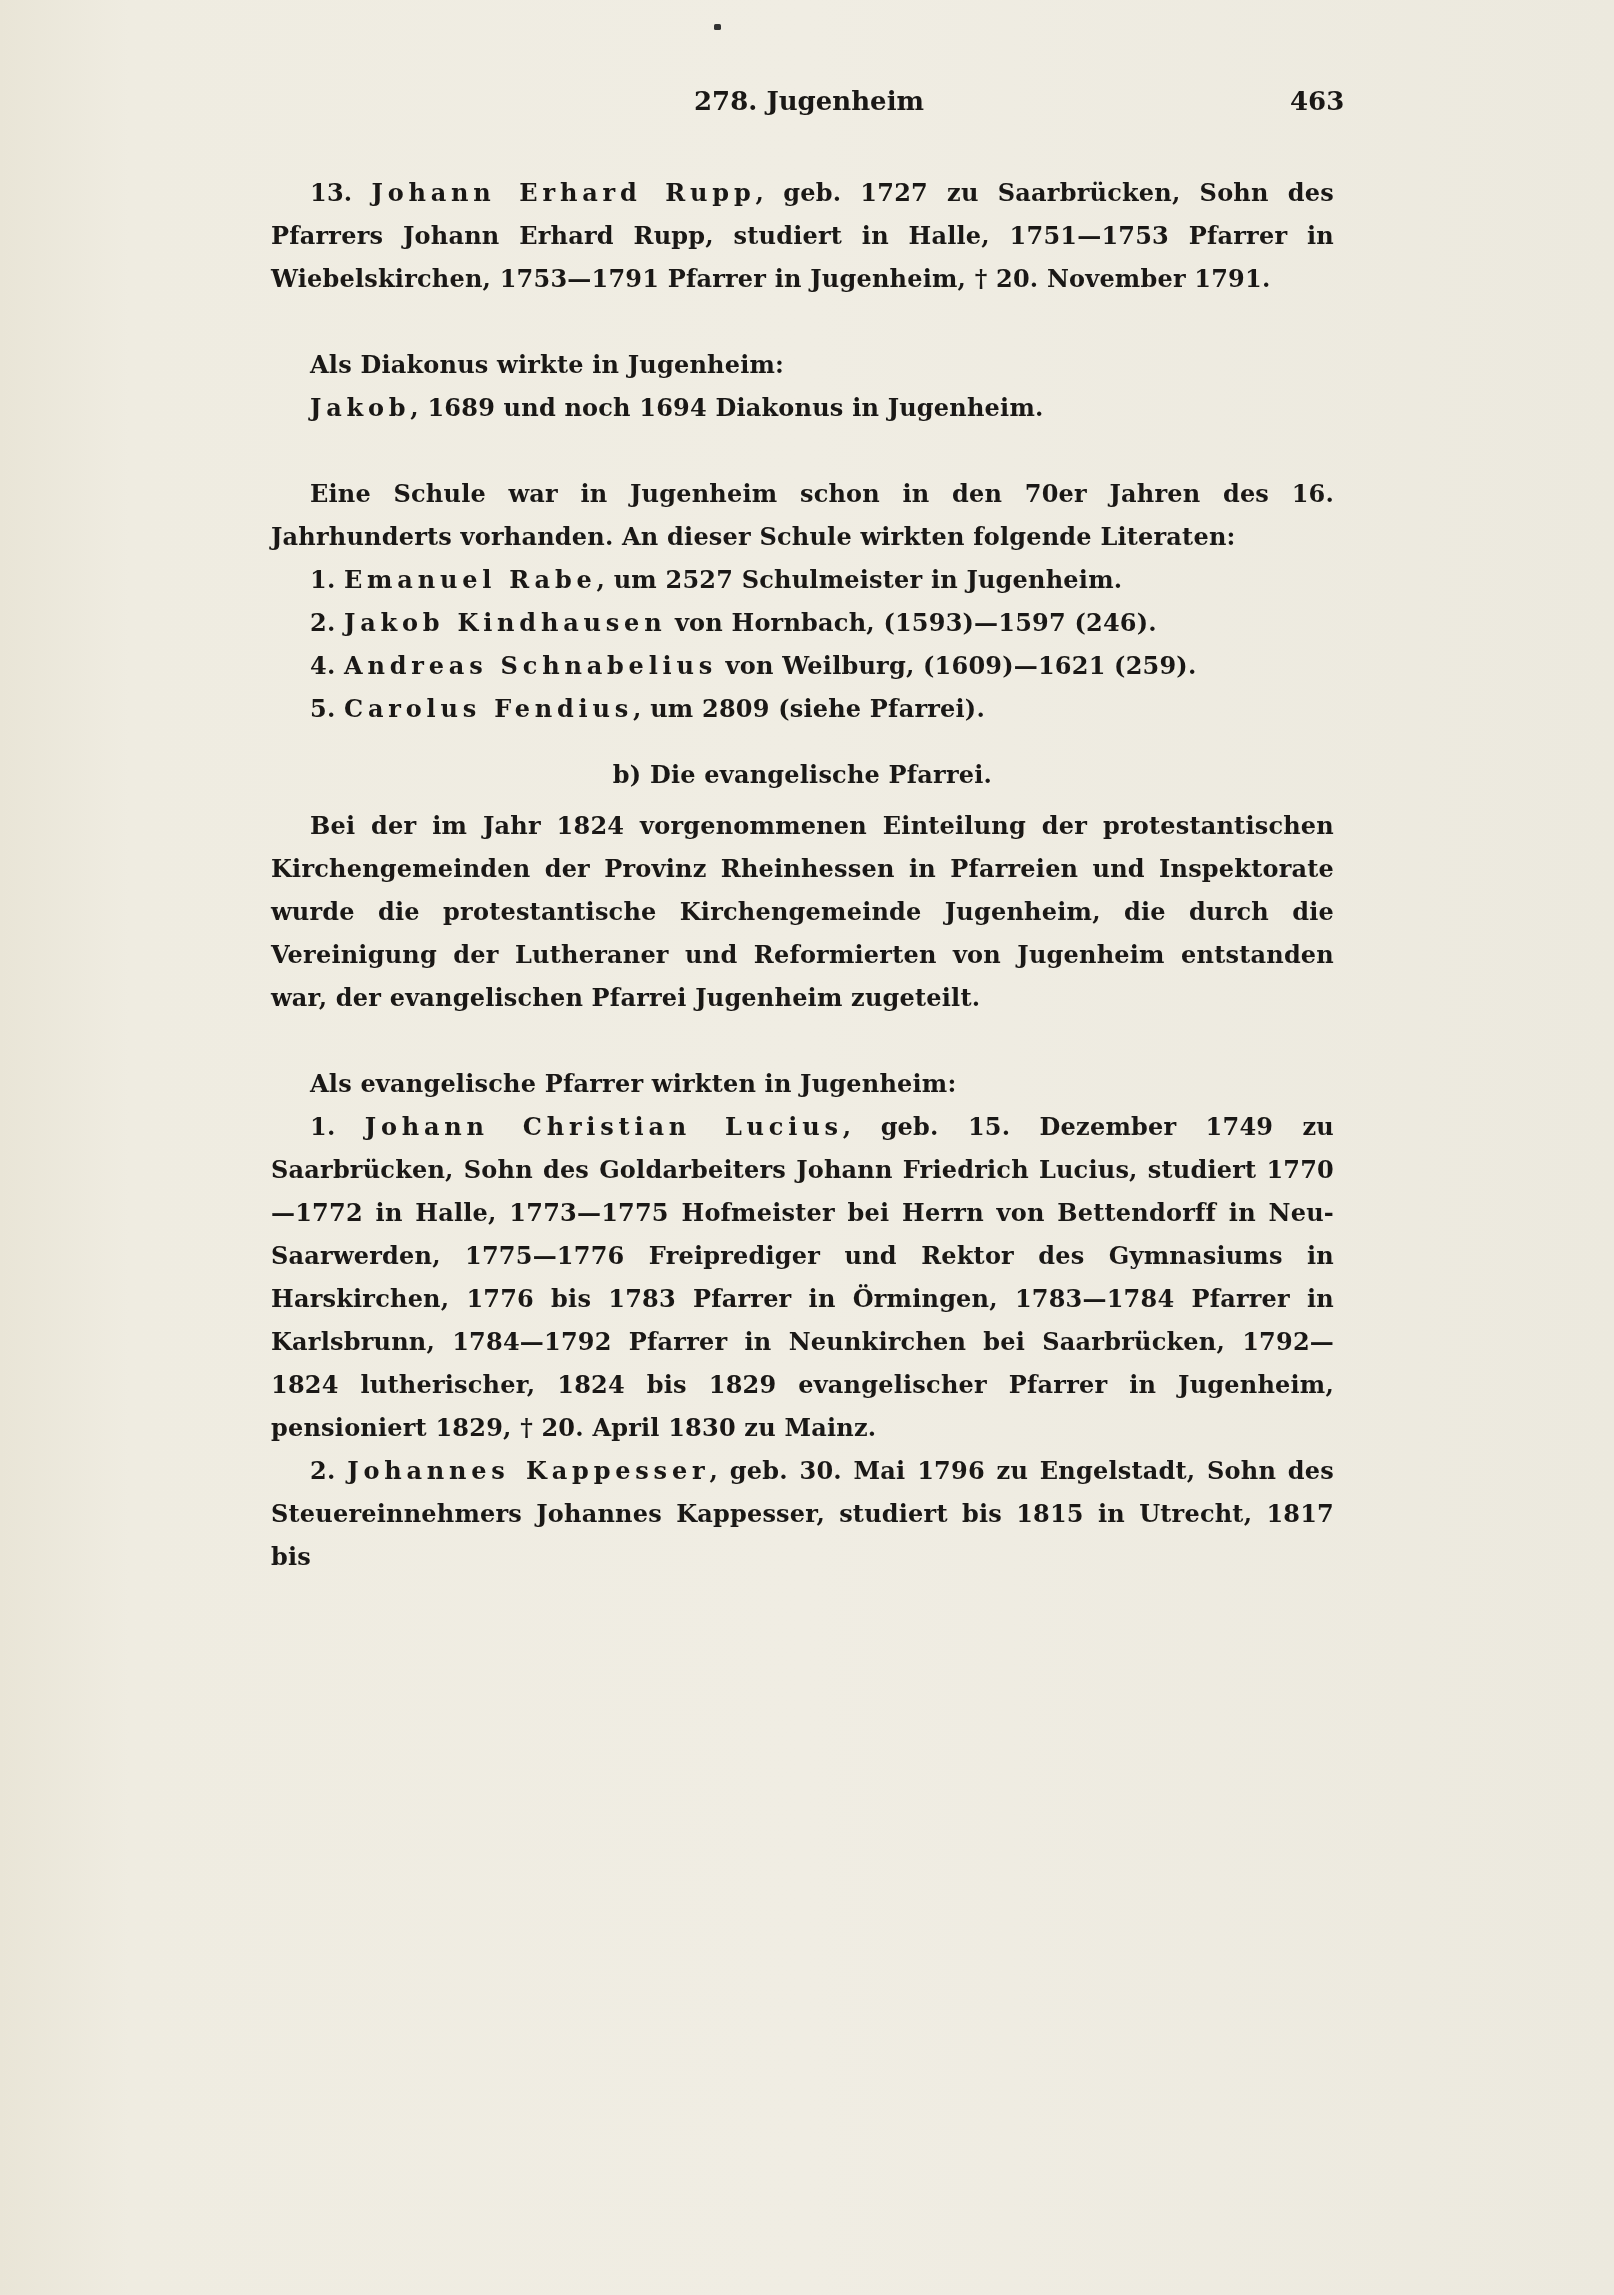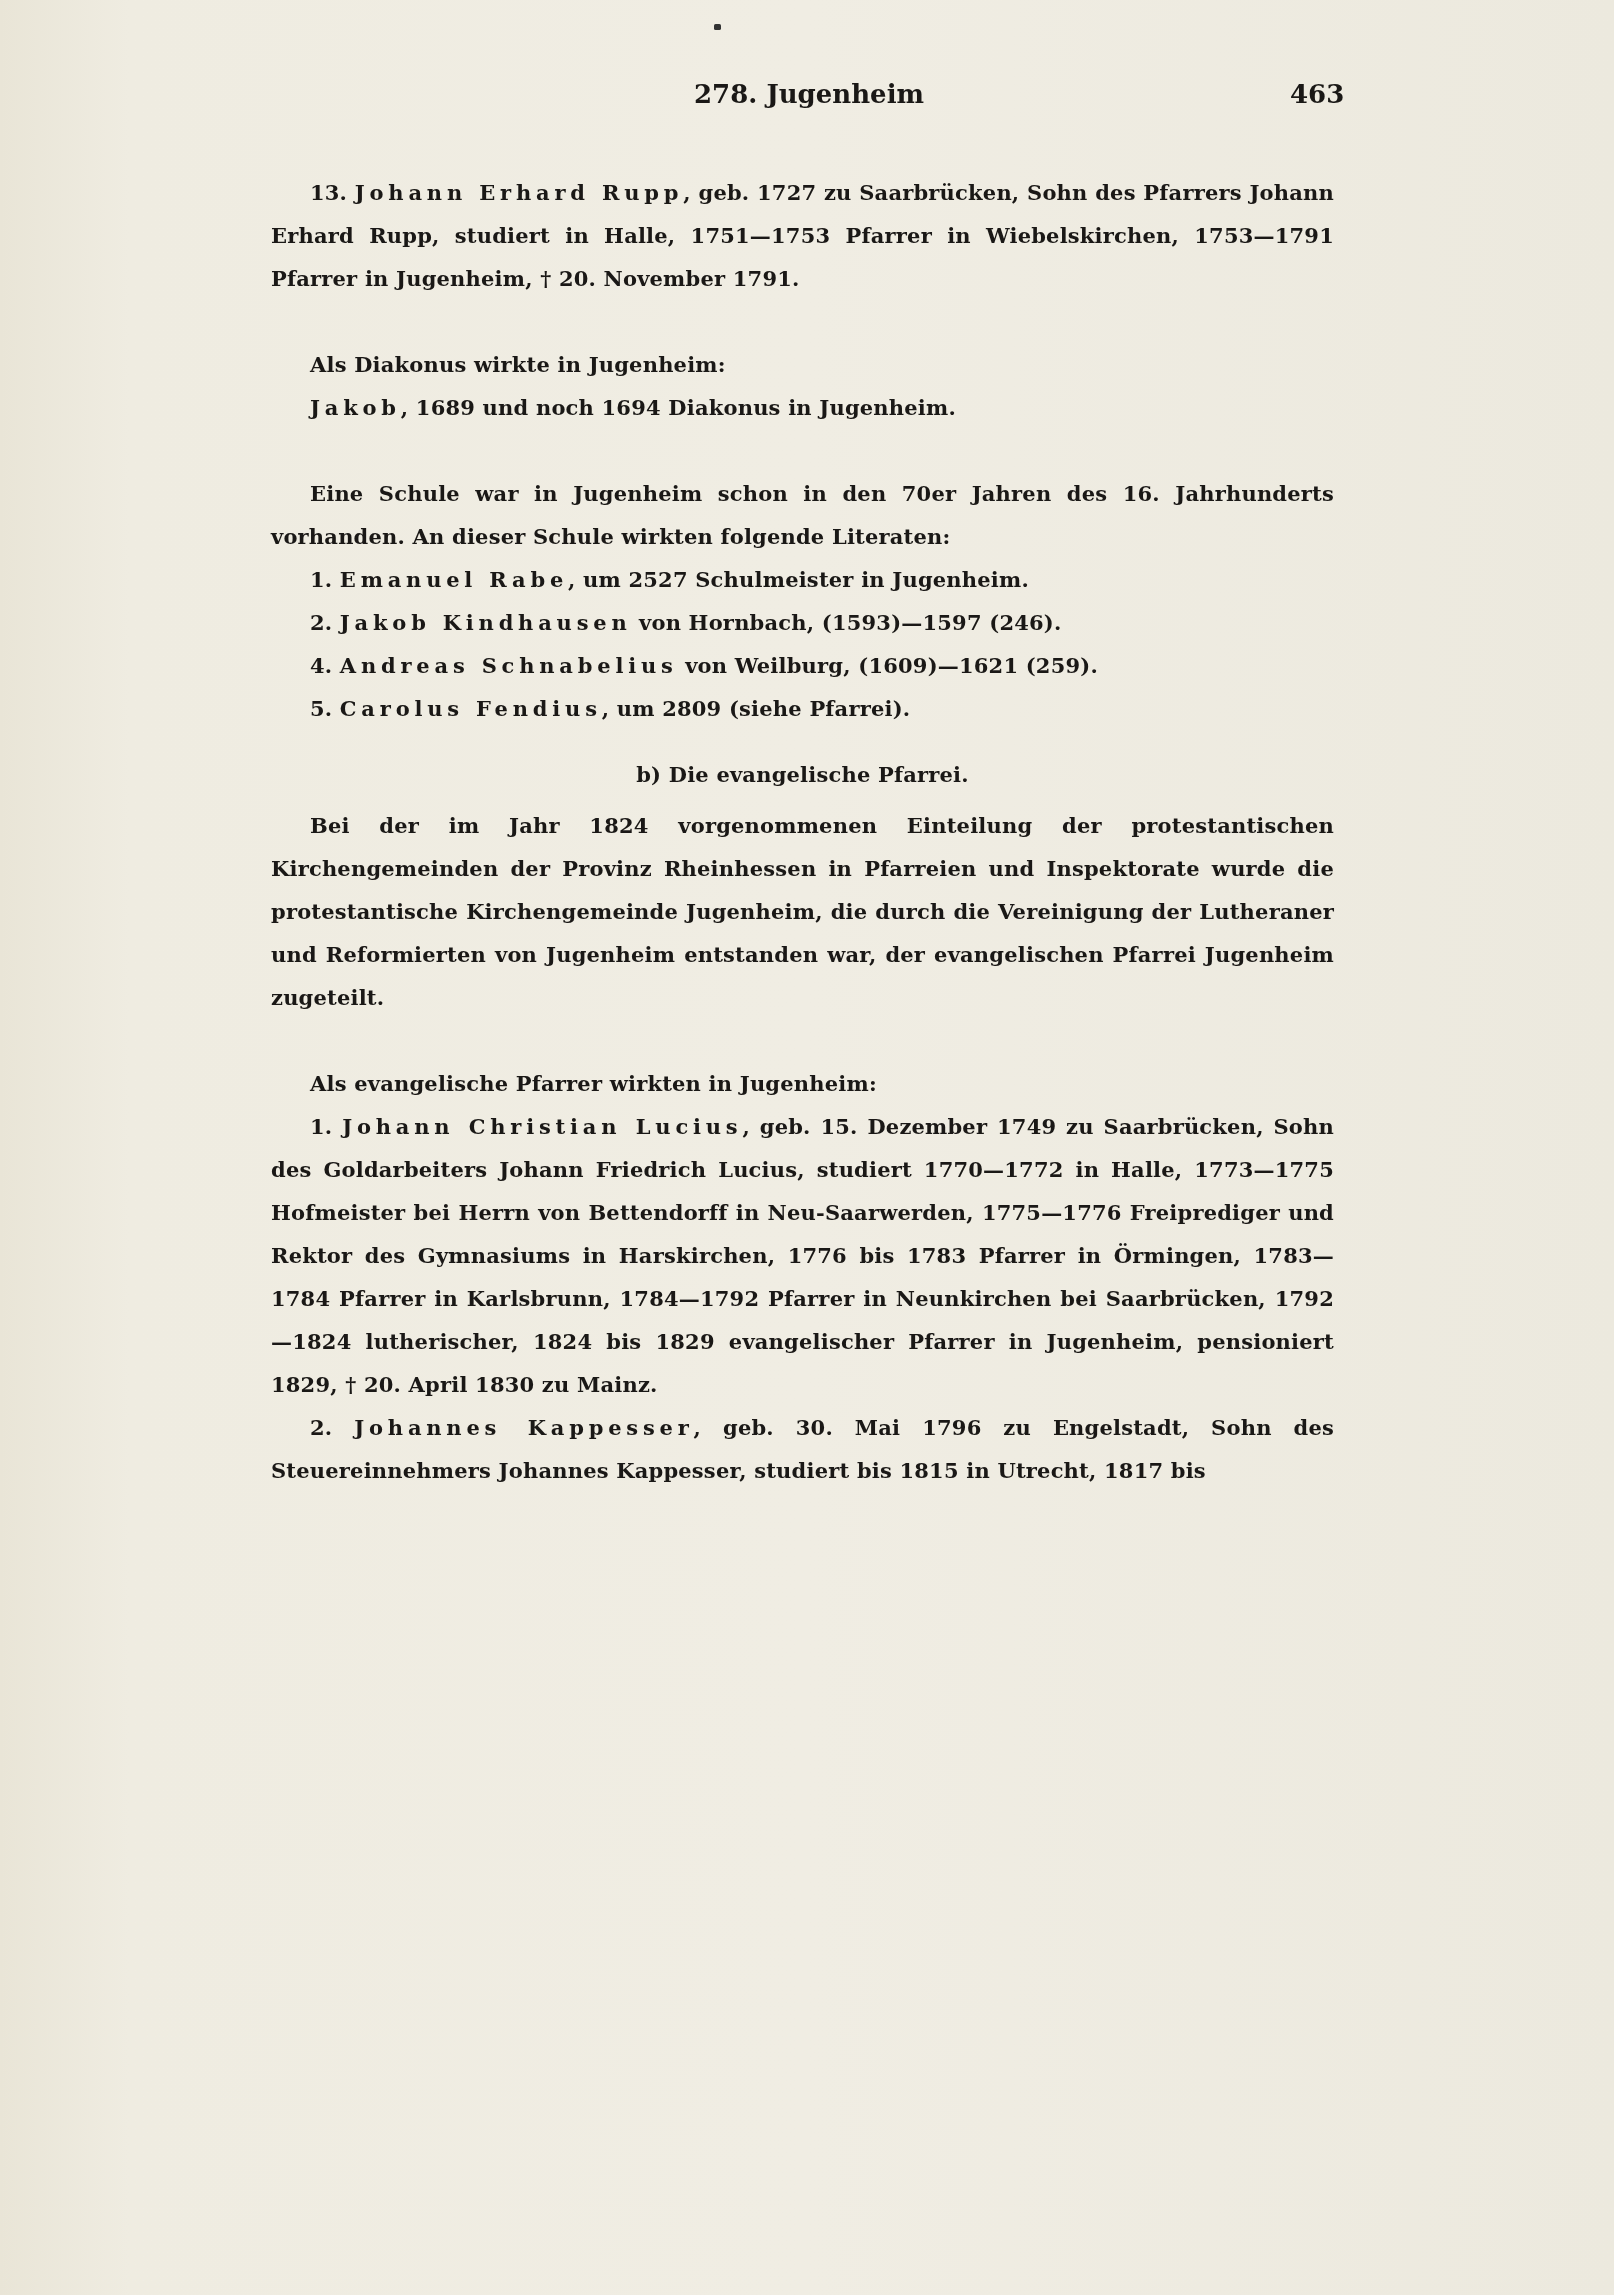--- a/index.html
+++ b/index.html
@@ -9,26 +9,26 @@
       position: relative;
       overflow: hidden;
       font-family: "DejaVu Serif", "Liberation Serif", serif;
       color: #1a1816;
     }
     .page {
       position: absolute; left: 0; top: 0; width: 1615px; height: 2295px;
       background: linear-gradient(90deg, #e9e5d7 0%, #efece1 8%, #f0ede3 50%, #ece9de 100%);
     }
     .speck { position: absolute; left: 714px; top: 24px; width: 6.5px; height: 5.7px; background: #333; border-radius: 1.6px; }
-    .running-head { position: absolute; top: 79px; left: 0; width: 1547px; height: 40px; }
+    .running-head { position: absolute; top: 86px; left: 0; width: 1547px; height: 40px; }
     .rh-title { position: absolute; left: 694px; top: 0; font-size: 26px; font-weight: bold; }
     .rh-page { position: absolute; left: 1290px; top: 0; font-size: 26px; font-weight: bold; }
     .body-text {
       position: absolute; left: 271px; top: 171px; width: 1063px;
-      font-size: 21px; line-height: 43px; font-weight: bold;
+      font-size: 24px; line-height: 43px; font-weight: bold;
       text-align: justify; letter-spacing: 0.2px;
     }
     .p { margin: 0; text-indent: 0; }
     .spaced { letter-spacing: 4.8px; }
     .gap-large { height: 43px; }
     .gap-med { height: 40px; }
     .heading { text-align: center; margin: 0; }
     .ind { text-indent: 39px; }
   </style>
 </head>

